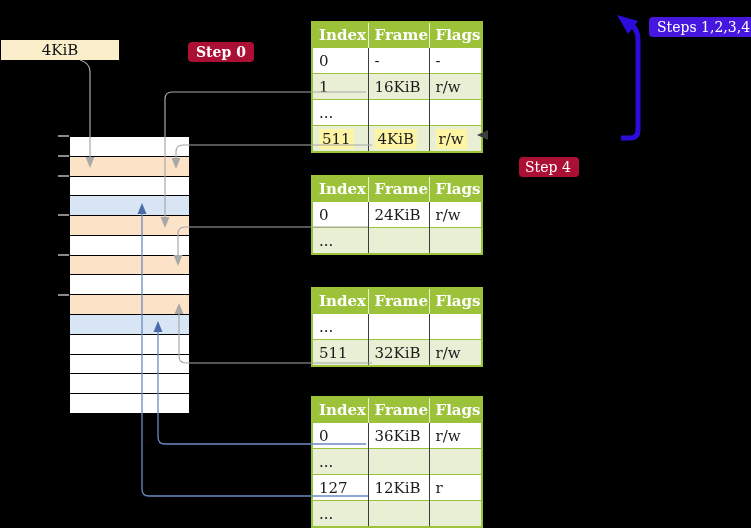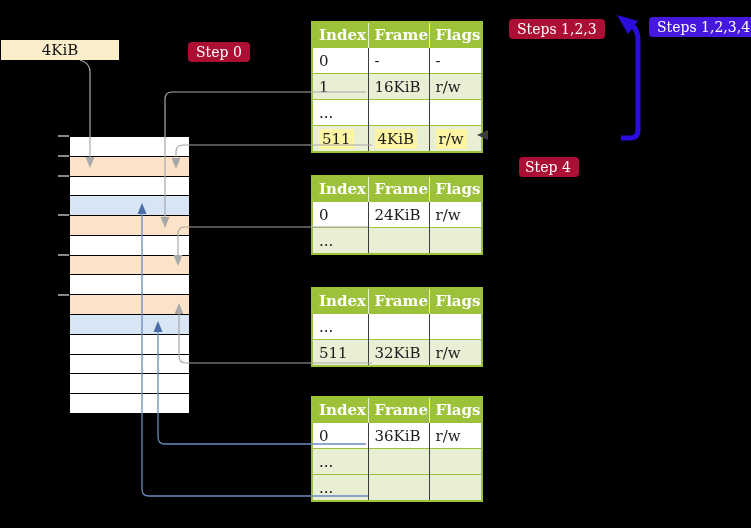--- a/index.html
+++ b/index.html
@@ -57,22 +57,21 @@
    .bline{fill:none;stroke:#6a8cc0;stroke-width:1.3px;}
    .bhead{fill:#4a6da8;}
    .iline{fill:none;stroke:#2b0ddb;stroke-width:5px;stroke-linejoin:round;}
    .ihead{fill:#2b0ddb;}</style></head>
 <body>
 
 <div class="canvas">
 
   <div class="frame-label">4KiB</div>
 
-  <div class="steplabel red" style="left:188px;top:42px;">Step 0</div>
-  <div class="steplabel red" style="left:509px;top:19px;">Steps 1,2,3</div>
+  <div class="steplabel red" style="left:188px;top:42px;font-weight:bold;">Step 0</div>
   <div class="steplabel blue" style="left:649px;top:17px;">Steps 1,2,3,4</div>
   <div class="steplabel red" style="left:519px;top:157px;padding-left:6px;">Step 4</div>
 
   <div class="stripe" id="stripe">
       <div class="mrow white"></div>
       <div class="mrow orange"></div>
       <div class="mrow white"></div>
       <div class="mrow blue"></div>
       <div class="mrow orange"></div>
       <div class="mrow white"></div>
@@ -199,20 +198,25 @@
         <tr>
           <td>0</td>
           <td>36KiB</td>
           <td>r/w</td>
         </tr>
         <tr class="shaded">
           <td>...</td>
           <td></td>
           <td></td>
         </tr>
+        <tr>
+          <td>127</td>
+          <td>12KiB</td>
+          <td>r</td>
+        </tr>
         <tr class="shaded">
           <td>...</td>
           <td></td>
           <td></td>
         </tr>
       </tbody>
     </table>
 
   <svg class="overlay" width="751" height="528" viewBox="0 0 751 528">
 

